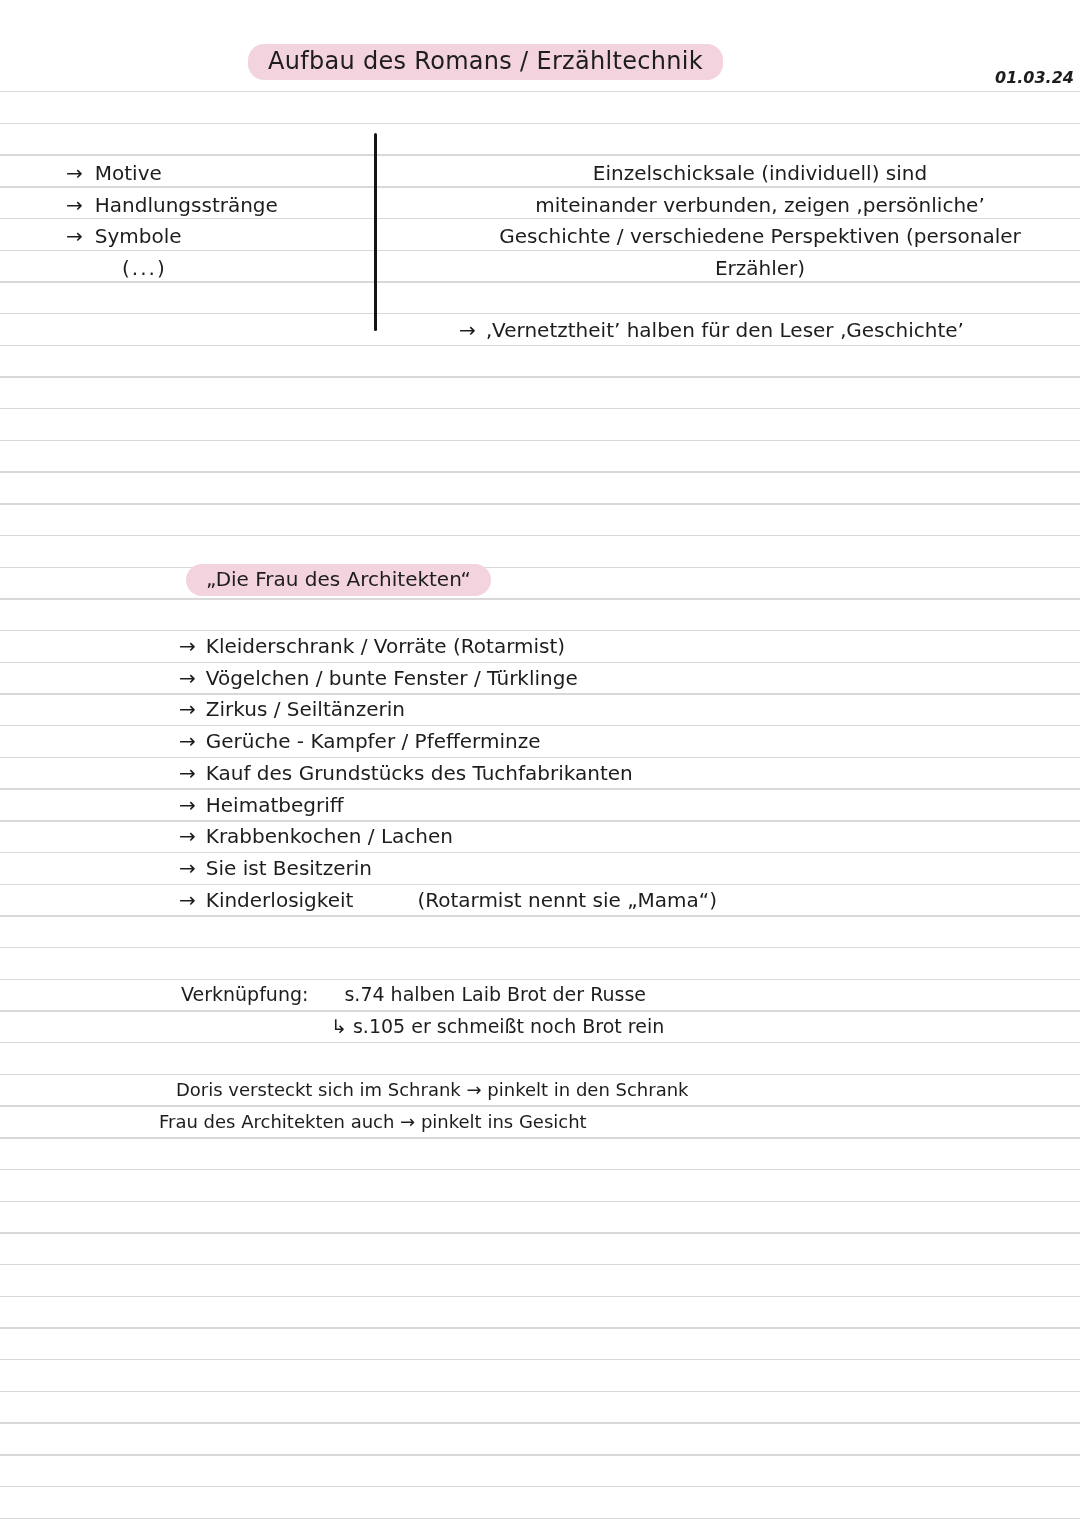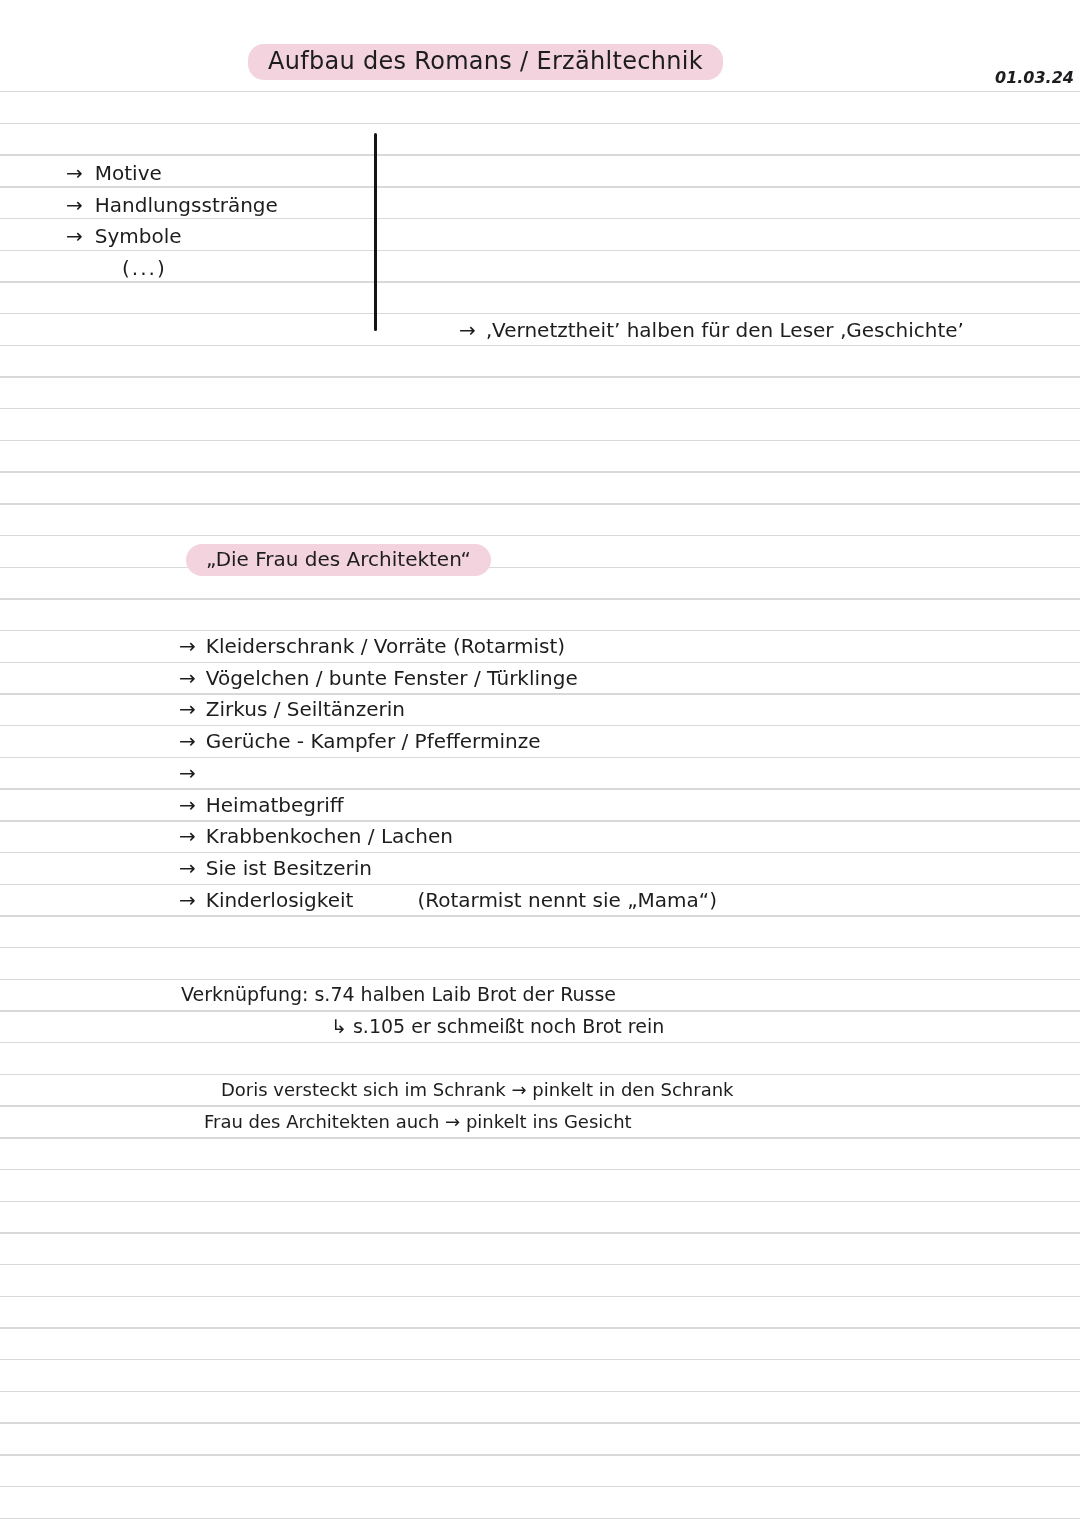--- a/index.html
+++ b/index.html
@@ -34,31 +34,31 @@
 
   .narrative {
     position:absolute; left:450px; top:158px; width:620px;
     font-size:20px; line-height:31.7px; text-align:center;
   }
   .conclusion {
     position:absolute; left:459px; top:315px; font-size:20px;
     line-height:31.7px; display:flex; gap:10px;
   }
 
-  .section-heading { position:absolute; left:186px; top:544px; font-size:20px; }
+  .section-heading { position:absolute; left:186px; top:564px; font-size:20px; }
 
   .section-list { position:absolute; left:179px; top:631px; font-size:20px; line-height:31.7px; }
   .section-list .li { gap:10px; }
   .note-suffix { margin-left:54px; }
 
   .verknuepfung { position:absolute; left:181px; top:979px; font-size:19px; line-height:31.7px; }
-  .verknuepfung .label { }
+  .verknuepfung .label { margin-right:30px; }
   .verknuepfung .v2 { padding-left:150px;text-align:right; }
 
-  .doris { position:absolute; left:159px; top:1074px; font-size:18px; line-height:31.7px;margin-left:45px; }
+  .doris { position:absolute; left:159px; top:1074px; font-size:18px; line-height:31.7px; }
   .doris .d1 { padding-left:17px; }
 </style>
 </head>
 <body>
 
 <div class="page">
   <div class="ruling"></div>
 
   <span class="pill title">Aufbau des Romans / Erzähltechnik</span>
   <div class="date">01.03.24</div>
@@ -74,20 +74,26 @@
     </div>
     <div class="li">
       <span class="arrow">→</span>
       <span>Symbole</span>
     </div>
     <div class="ellipsis-line">(...)</div>
   </div>
 
   <div class="divider"></div>
 
+  <div class="narrative">
+    <div>Einzelschicksale (individuell) sind</div>
+    <div>miteinander verbunden, zeigen ‚persönliche’</div>
+    <div>Geschichte / verschiedene Perspektiven (personaler</div>
+    <div>Erzähler)</div>
+  </div>
 
   <div class="conclusion">
     <span class="arrow">→</span>
     <span>‚Vernetztheit’ halben für den Leser ‚Geschichte’</span>
   </div>
 
   <span class="pill section-heading">„Die Frau des Architekten“</span>
 
   <div class="section-list">
     <div class="li">
@@ -101,20 +107,21 @@
     <div class="li">
       <span class="arrow">→</span>
       <span>Zirkus / Seiltänzerin</span>
     </div>
     <div class="li">
       <span class="arrow">→</span>
       <span>Gerüche - Kampfer / Pfefferminze</span>
     </div>
     <div class="li">
       <span class="arrow">→</span>
+      <span>Kauf des Grundstücks des Tuchfabrikanten</span>
     </div>
     <div class="li">
       <span class="arrow">→</span>
       <span>Heimatbegriff</span>
     </div>
     <div class="li">
       <span class="arrow">→</span>
       <span>Krabbenkochen / Lachen</span>
     </div>
     <div class="li">

